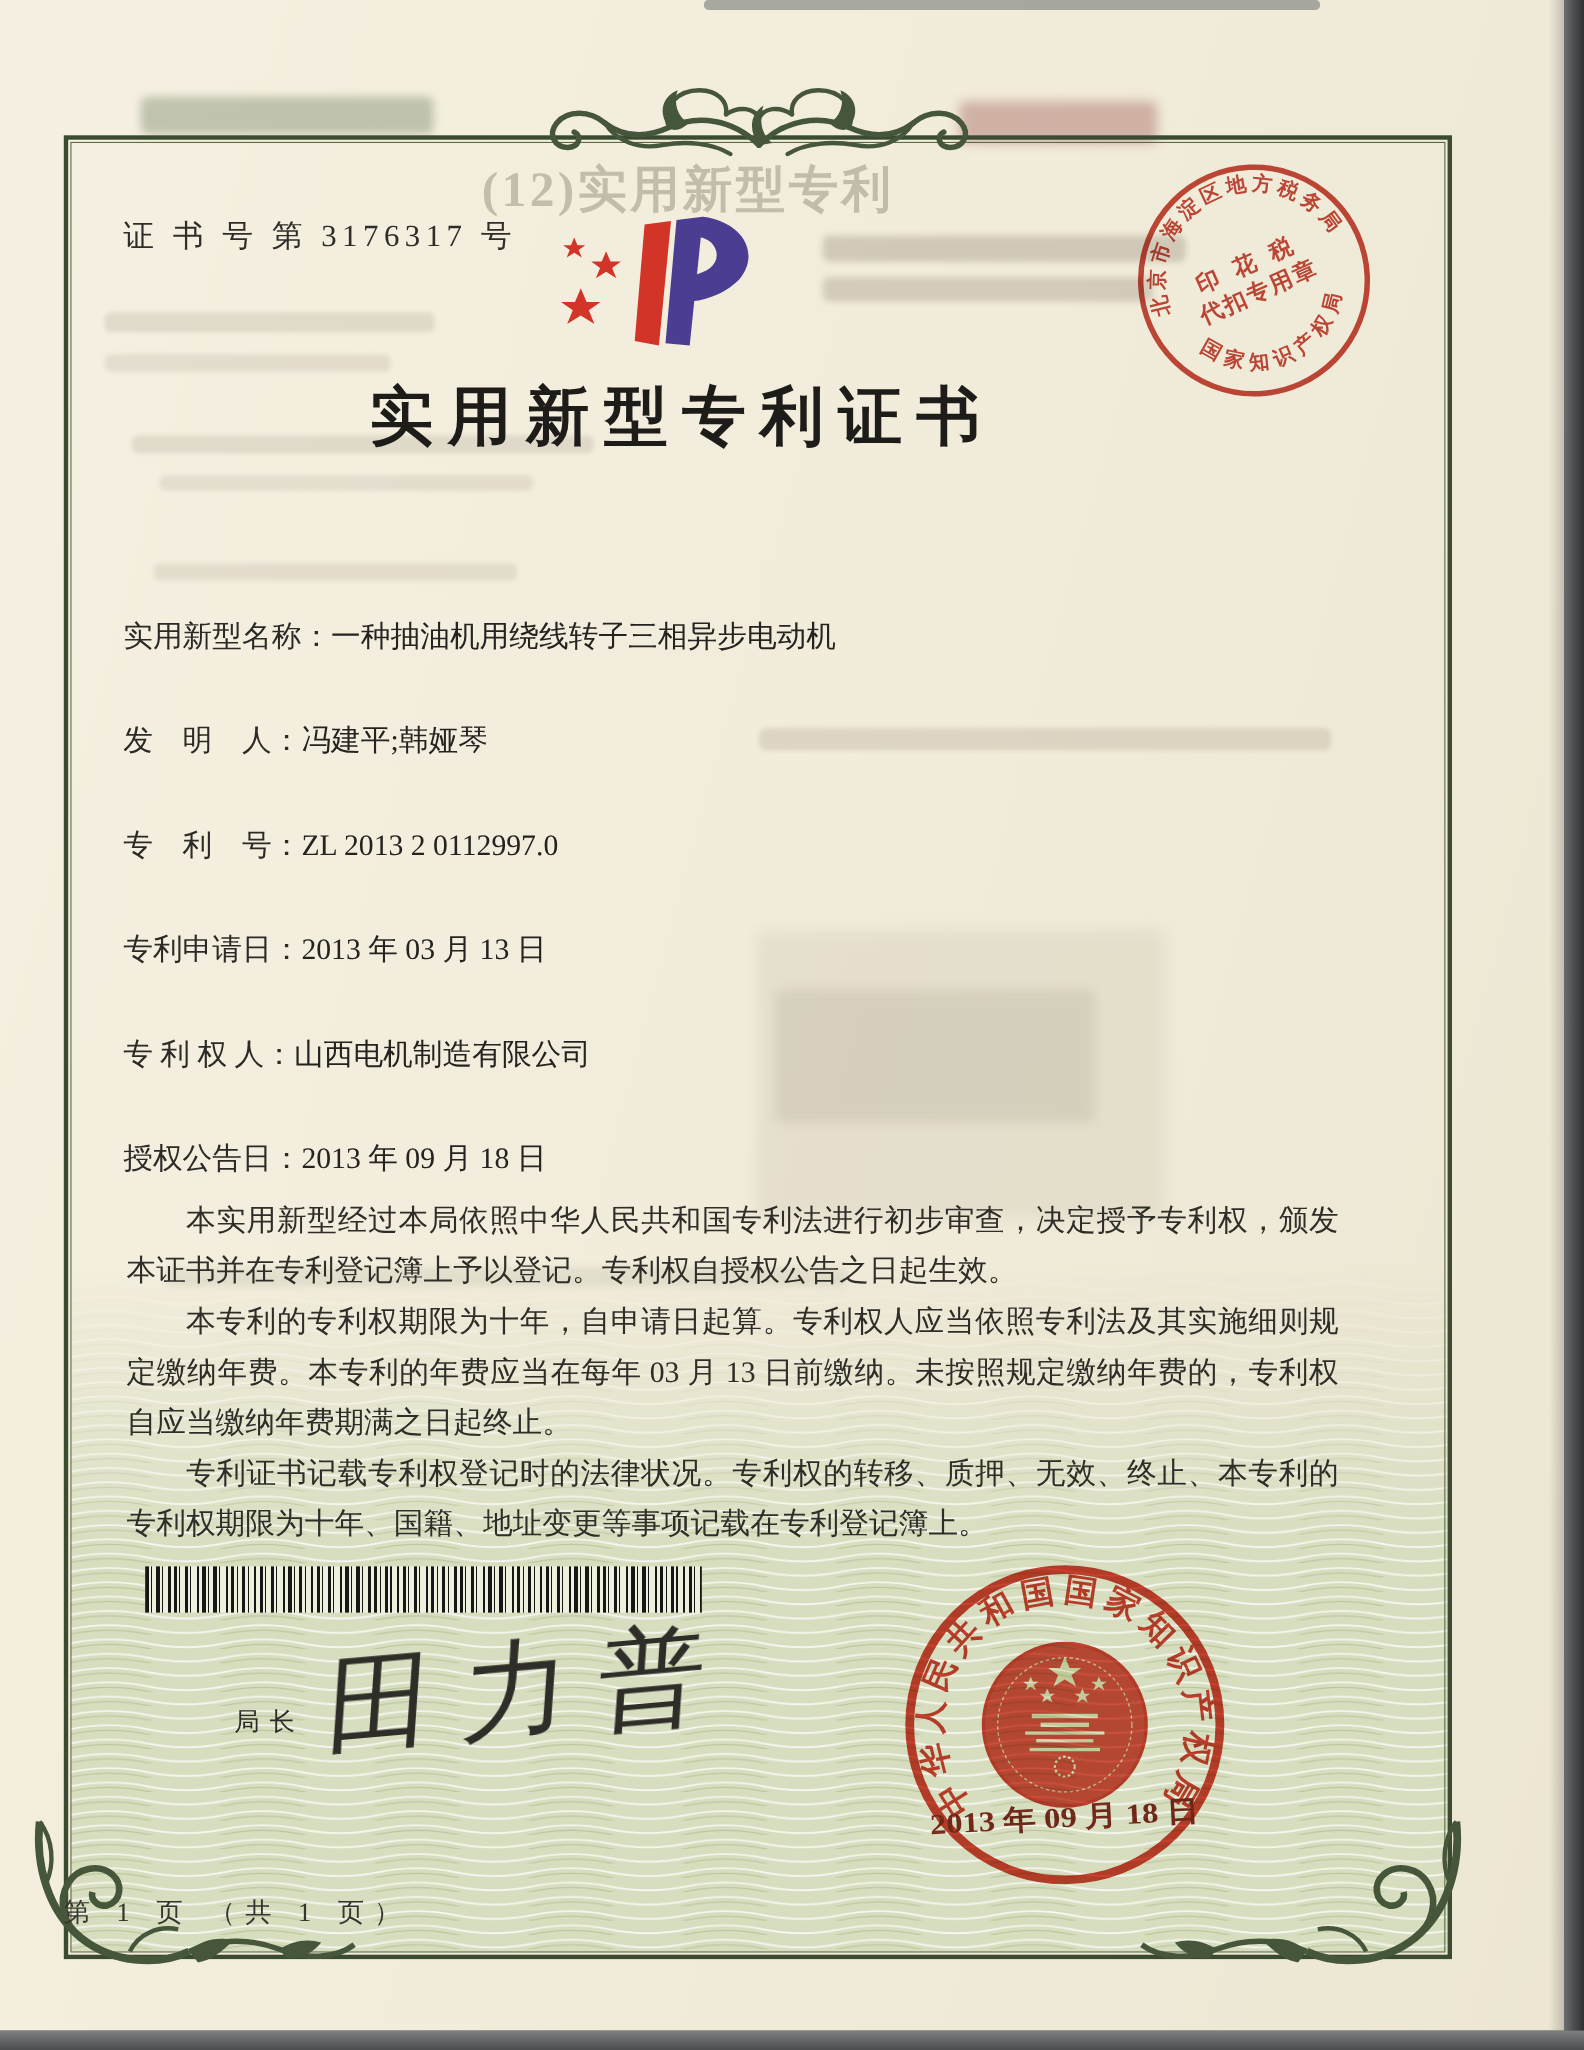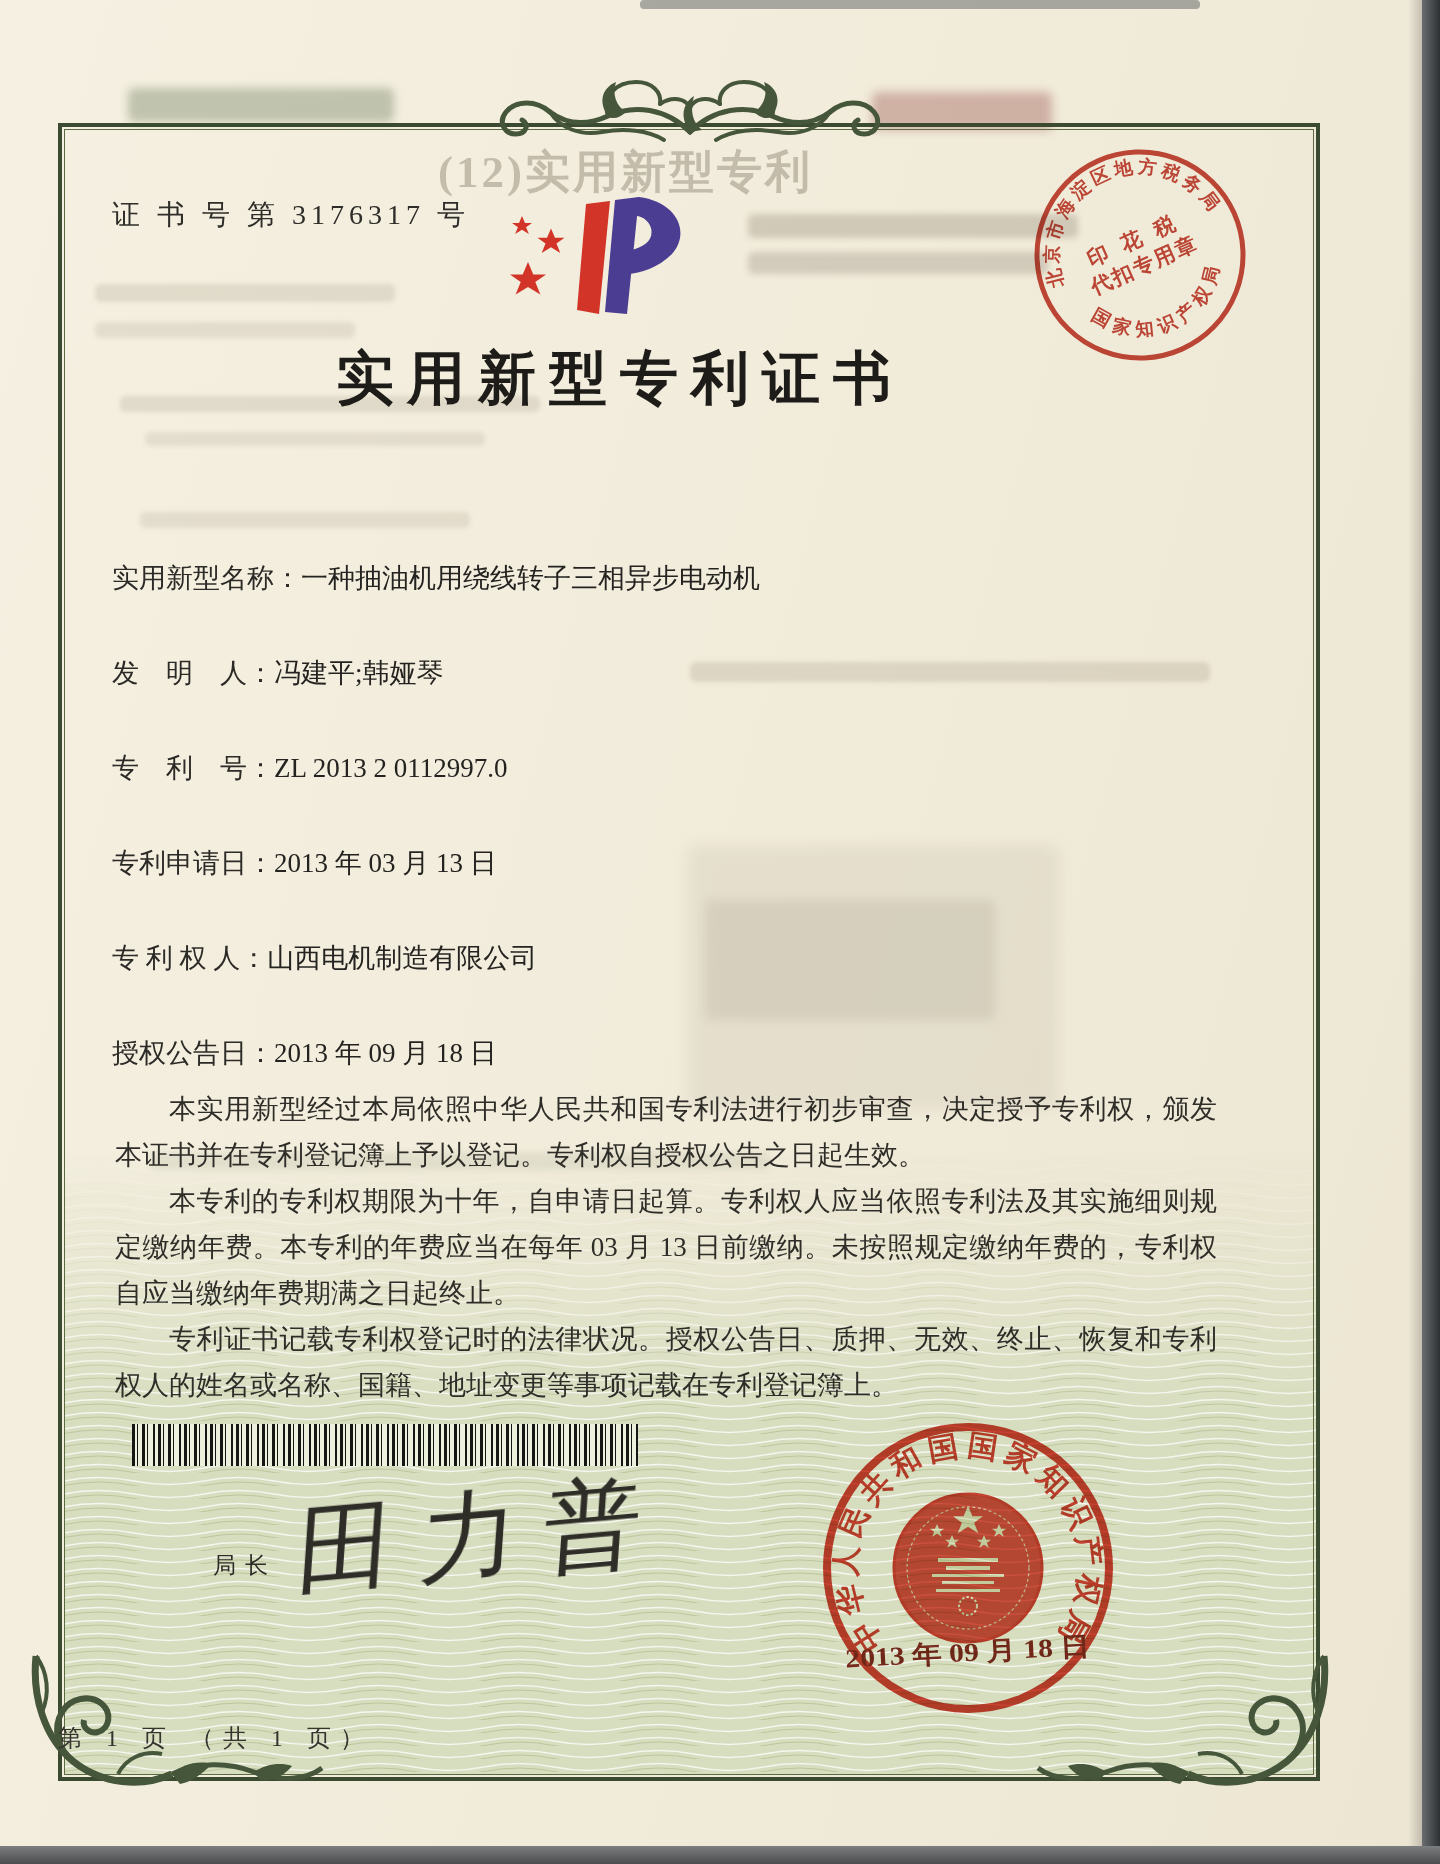--- a/index.html
+++ b/index.html
@@ -185,21 +185,21 @@
       <span class="field-label">专 利 权 人：</span><span class="field-value">山西电机制造有限公司</span>
     </div>
     <div class="field-row">
       <span class="field-label">授权公告日：</span><span class="field-value">2013 年 09 月 18 日</span>
     </div>
   </div>
 
   <div class="paragraphs">
     <p>本实用新型经过本局依照中华人民共和国专利法进行初步审查，决定授予专利权，颁发本证书并在专利登记簿上予以登记。专利权自授权公告之日起生效。</p>
     <p>本专利的专利权期限为十年，自申请日起算。专利权人应当依照专利法及其实施细则规定缴纳年费。本专利的年费应当在每年 03 月 13 日前缴纳。未按照规定缴纳年费的，专利权自应当缴纳年费期满之日起终止。</p>
-    <p>专利证书记载专利权登记时的法律状况。授权公告日、质押、无效、终止、恢复和专利权人的姓名或名称、国籍、地址变更等事项记载在专利登记簿上。</p>
+    <p>专利证书记载专利权登记时的法律状况。专利权的转移、质押、无效、终止、本专利的专利权期限为十年、国籍、地址变更等事项记载在专利登记簿上。</p>
   </div>
 
   <div class="barcode"></div>
 
   <div class="signer-title">局长</div>
   <div class="signature">田力普</div>
 
   <svg class="seal-svg" viewBox="0 0 300 300">
     <defs>
       <path id="sealArc" d="M85.8,241.8 A112,112 0 1 1 214.2,241.8" fill="none"></path>

